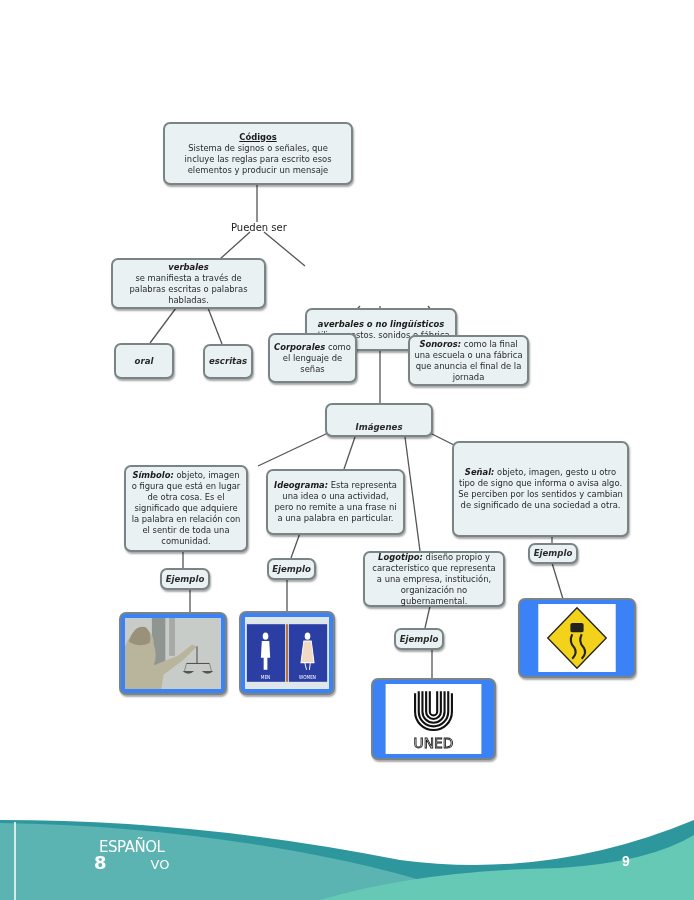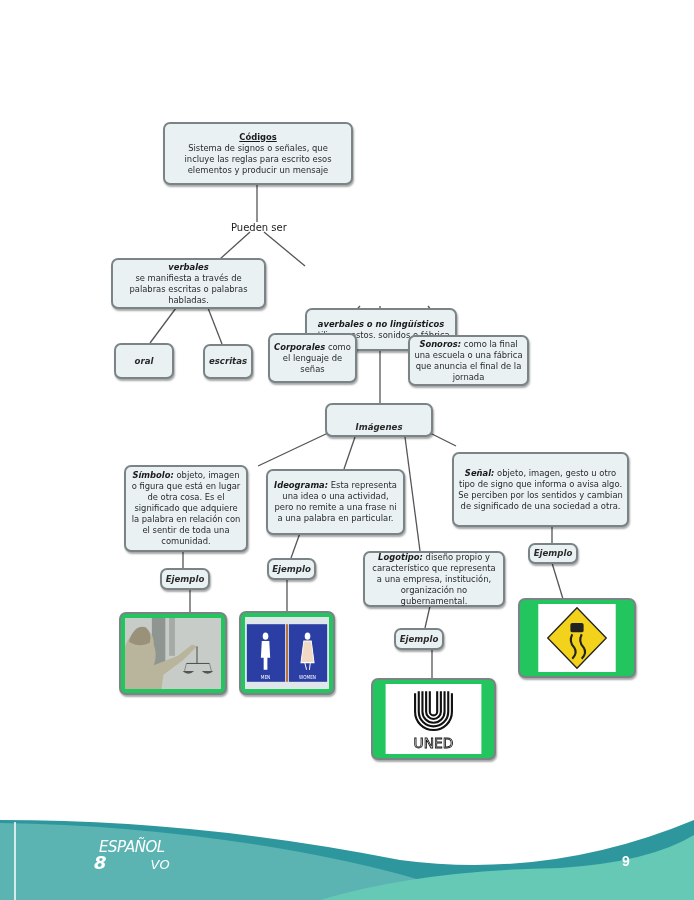--- a/index.html
+++ b/index.html
@@ -7,25 +7,25 @@
          font-family: "DejaVu Sans", sans-serif; color: #2a2a2a; }
   #lines { position: absolute; left: 0; top: 0; width: 694px; height: 900px; }
   .node { position: absolute; box-sizing: border-box; background: #e9f1f3; border: 2px solid #7a8487;
           border-radius: 7px; box-shadow: 1px 2px 2px rgba(0,0,0,0.35); font-size: 8.4px; line-height: 11px;
           text-align: center; display: flex; flex-direction: column; align-items: center; justify-content: center;
           padding: 2px 4px; }
   .node b { font-weight: bold; font-style: italic; color: #1a1a1a; }
   .node .title-u { font-style: normal; text-decoration: underline; }
   .small { font-size: 8.6px; font-weight: bold; font-style: italic; }
   .label-free { position: absolute; font-size: 10px; color: #222; }
-  .imgbox { position: absolute; box-sizing: border-box; background: #22c55e; border: 2px solid #7a8487;
+  .imgbox { position: absolute; box-sizing: border-box; background: #3b82f6; border: 2px solid #7a8487;
             border-radius: 7px; box-shadow: 1px 2px 2px rgba(0,0,0,0.35); padding: 4px; text-align: center; }
   .imgbox svg { display: block; width: 100%; height: 100%; }
   .footer { position: absolute; left: 0; top: 810px; width: 694px; height: 90px; }
-  .brand { position: absolute; left: 94px; top: 840px; color: #fff; font-style: italic;
+  .brand { position: absolute; left: 94px; top: 840px; color: #fff; 
            font-family: "DejaVu Sans", sans-serif; text-align: center; line-height: 15px; }
   .brand .b1 { font-size: 15px; letter-spacing: -0.5px; }
   .brand .b2 { font-size: 18px; font-weight: bold; }
   .brand .b2 small { font-size: 13px; font-weight: normal; margin-left: 44px; }
   .page-num { position: absolute; left: 622px; top: 853px; color: #fff; font-weight: bold; font-size: 14px;
               font-family: "Liberation Sans", sans-serif; }
 </style>
 </head>
 <body>
 
@@ -96,21 +96,21 @@
 </div>
 
 <div class="node" style="left:266px;top:469px;width:139px;height:66px;">
   <div><b>Ideograma:</b> <span>Esta representa una idea o una actividad, pero no remite a una frase ni a una palabra en particular.</span></div>
 </div>
 
 <div class="node" style="left:363px;top:551px;width:142px;height:56px;">
   <div><b>Logotipo:</b> <span>diseño propio y característico que representa a una empresa, institución, organización no gubernamental.</span></div>
 </div>
 
-<div class="node" style="left:452px;top:452px;width:177px;height:75px;">
+<div class="node" style="left:452px;top:441px;width:177px;height:96px;">
   <div><b>Señal:</b> <span>objeto, imagen, gesto u otro tipo de signo que informa o avisa algo. Se perciben por los sentidos y cambian de significado de una sociedad a otra.</span></div>
 </div>
 
 <div class="node" style="left:160px;top:568px;width:50px;height:22px;">
   <span class="small">Ejemplo</span>
 </div>
 <div class="node" style="left:267px;top:558px;width:49px;height:22px;">
   <span class="small">Ejemplo</span>
 </div>
 <div class="node" style="left:394px;top:628px;width:50px;height:22px;">

